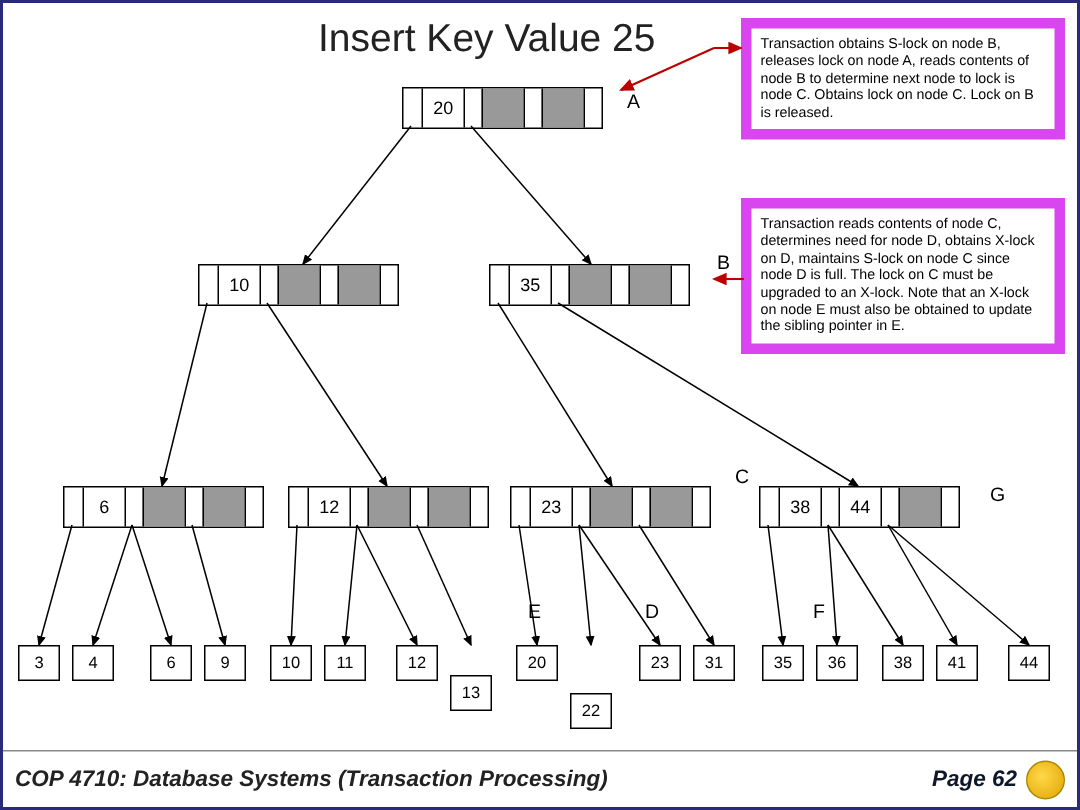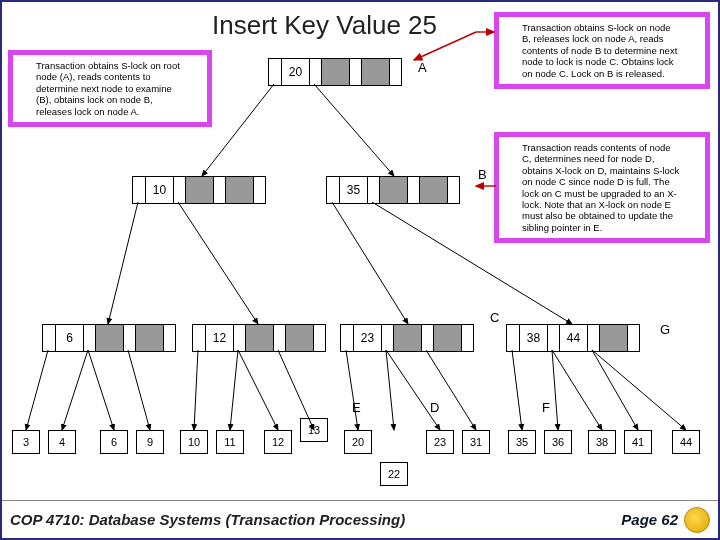--- a/index.html
+++ b/index.html
@@ -1,19 +1,19 @@
 <!DOCTYPE html>
 <html><head>
 <meta charset="utf-8">
 <style>
   * { box-sizing: border-box; margin: 0; padding: 0; }
   html, body { width: 720px; height: 540px; font-family: Arial, sans-serif; background: #fff; overflow: hidden; }
   .canvas { position: relative; width: 720px; height: 540px; border: 2px solid #2a2a7a; }
   .title { position: absolute; top: 8px; left: 210px; font-size: 26px; color: #222; }
-  .note { position: absolute; border: 5px solid #d946ef; background: #fff; font-size: 9.5px; line-height: 1.2; padding: 5px 23px; color: #000; }
+  .note { position: absolute; border: 7px solid #d946ef; background: #fff; font-size: 9.5px; line-height: 1.2; padding: 5px 6px; color: #000; }
   .note1 { top: 48px; left: 6px; width: 204px; }
   .note2 { top: 10px; left: 492px; width: 216px; }
   .note3 { top: 130px; left: 492px; width: 216px; }
   .bnode { position: absolute; display: flex; border: 1px solid #000; background: #fff; }
   .bnode .slot { width: 12px; height: 26px; border-left: 1px solid #000; }
   .bnode .slot:first-child { border-left: none; }
   .bnode .key { width: 28px; height: 26px; border-left: 1px solid #000; display: flex; align-items: center; justify-content: center; font-size: 12px; }
   .bnode .empty { background: #999; }
   .nodelabel { position: absolute; font-size: 13px; }
   .leaf { position: absolute; width: 28px; height: 24px; border: 1px solid #000; background: #fff; display: flex; align-items: center; justify-content: center; font-size: 11px; }
@@ -27,21 +27,20 @@
   .marker { fill: #000; }
   .marker.red { fill: #b00; }
 </style>
 </head>
 <body>
 
 <div class="canvas">
 
   <div class="title">Insert Key Value 25</div>
 
-  <div class="note note1">Transaction obtains S-lock on root node (A), reads contents to determine next node to examine (B), obtains lock on node B, releases lock on node A.</div>
   <div class="note note2">Transaction obtains S-lock on node B, releases lock on node A, reads contents of node B to determine next node to lock is node C. Obtains lock on node C. Lock on B is released.</div>
   <div class="note note3">Transaction reads contents of node C, determines need for node D, obtains X-lock on D, maintains S-lock on node C since node D is full. The lock on C must be upgraded to an X-lock. Note that an X-lock on node E must also be obtained to update the sibling pointer in E.</div>
 
   <div class="bnode" style="top:56px; left:266px;">
     <div class="slot"></div>
       <div class="key">20</div>
     <div class="slot"></div>
       <div class="key empty"></div>
     <div class="slot"></div>
       <div class="key empty"></div>
@@ -113,21 +112,21 @@
   <div class="nodelabel" style="top:398px; left:540px;">F</div>
 
   <div id="leaves">
       <div class="leaf" style="top: 428px; left: 10px;">3</div>
       <div class="leaf" style="top: 428px; left: 46px;">4</div>
       <div class="leaf" style="top: 428px; left: 98px;">6</div>
       <div class="leaf" style="top: 428px; left: 134px;">9</div>
       <div class="leaf" style="top: 428px; left: 178px;">10</div>
       <div class="leaf" style="top: 428px; left: 214px;">11</div>
       <div class="leaf" style="top: 428px; left: 262px;">12</div>
-      <div class="leaf" style="top: 416px; left: 298px;">13</div>
+      <div class="leaf" style="top: 448px; left: 298px;">13</div>
       <div class="leaf" style="top: 428px; left: 342px;">20</div>
       <div class="leaf" style="top: 428px; left: 378px; margin-top: 32px;">22</div>
       <div class="leaf" style="top: 428px; left: 424px;">23</div>
       <div class="leaf" style="top: 428px; left: 460px;">31</div>
       <div class="leaf" style="top: 428px; left: 506px;">35</div>
       <div class="leaf" style="top: 428px; left: 542px;">36</div>
       <div class="leaf" style="top: 428px; left: 586px;">38</div>
       <div class="leaf" style="top: 428px; left: 622px;">41</div>
       <div class="leaf" style="top: 428px; left: 670px;">44</div>
     </div>

